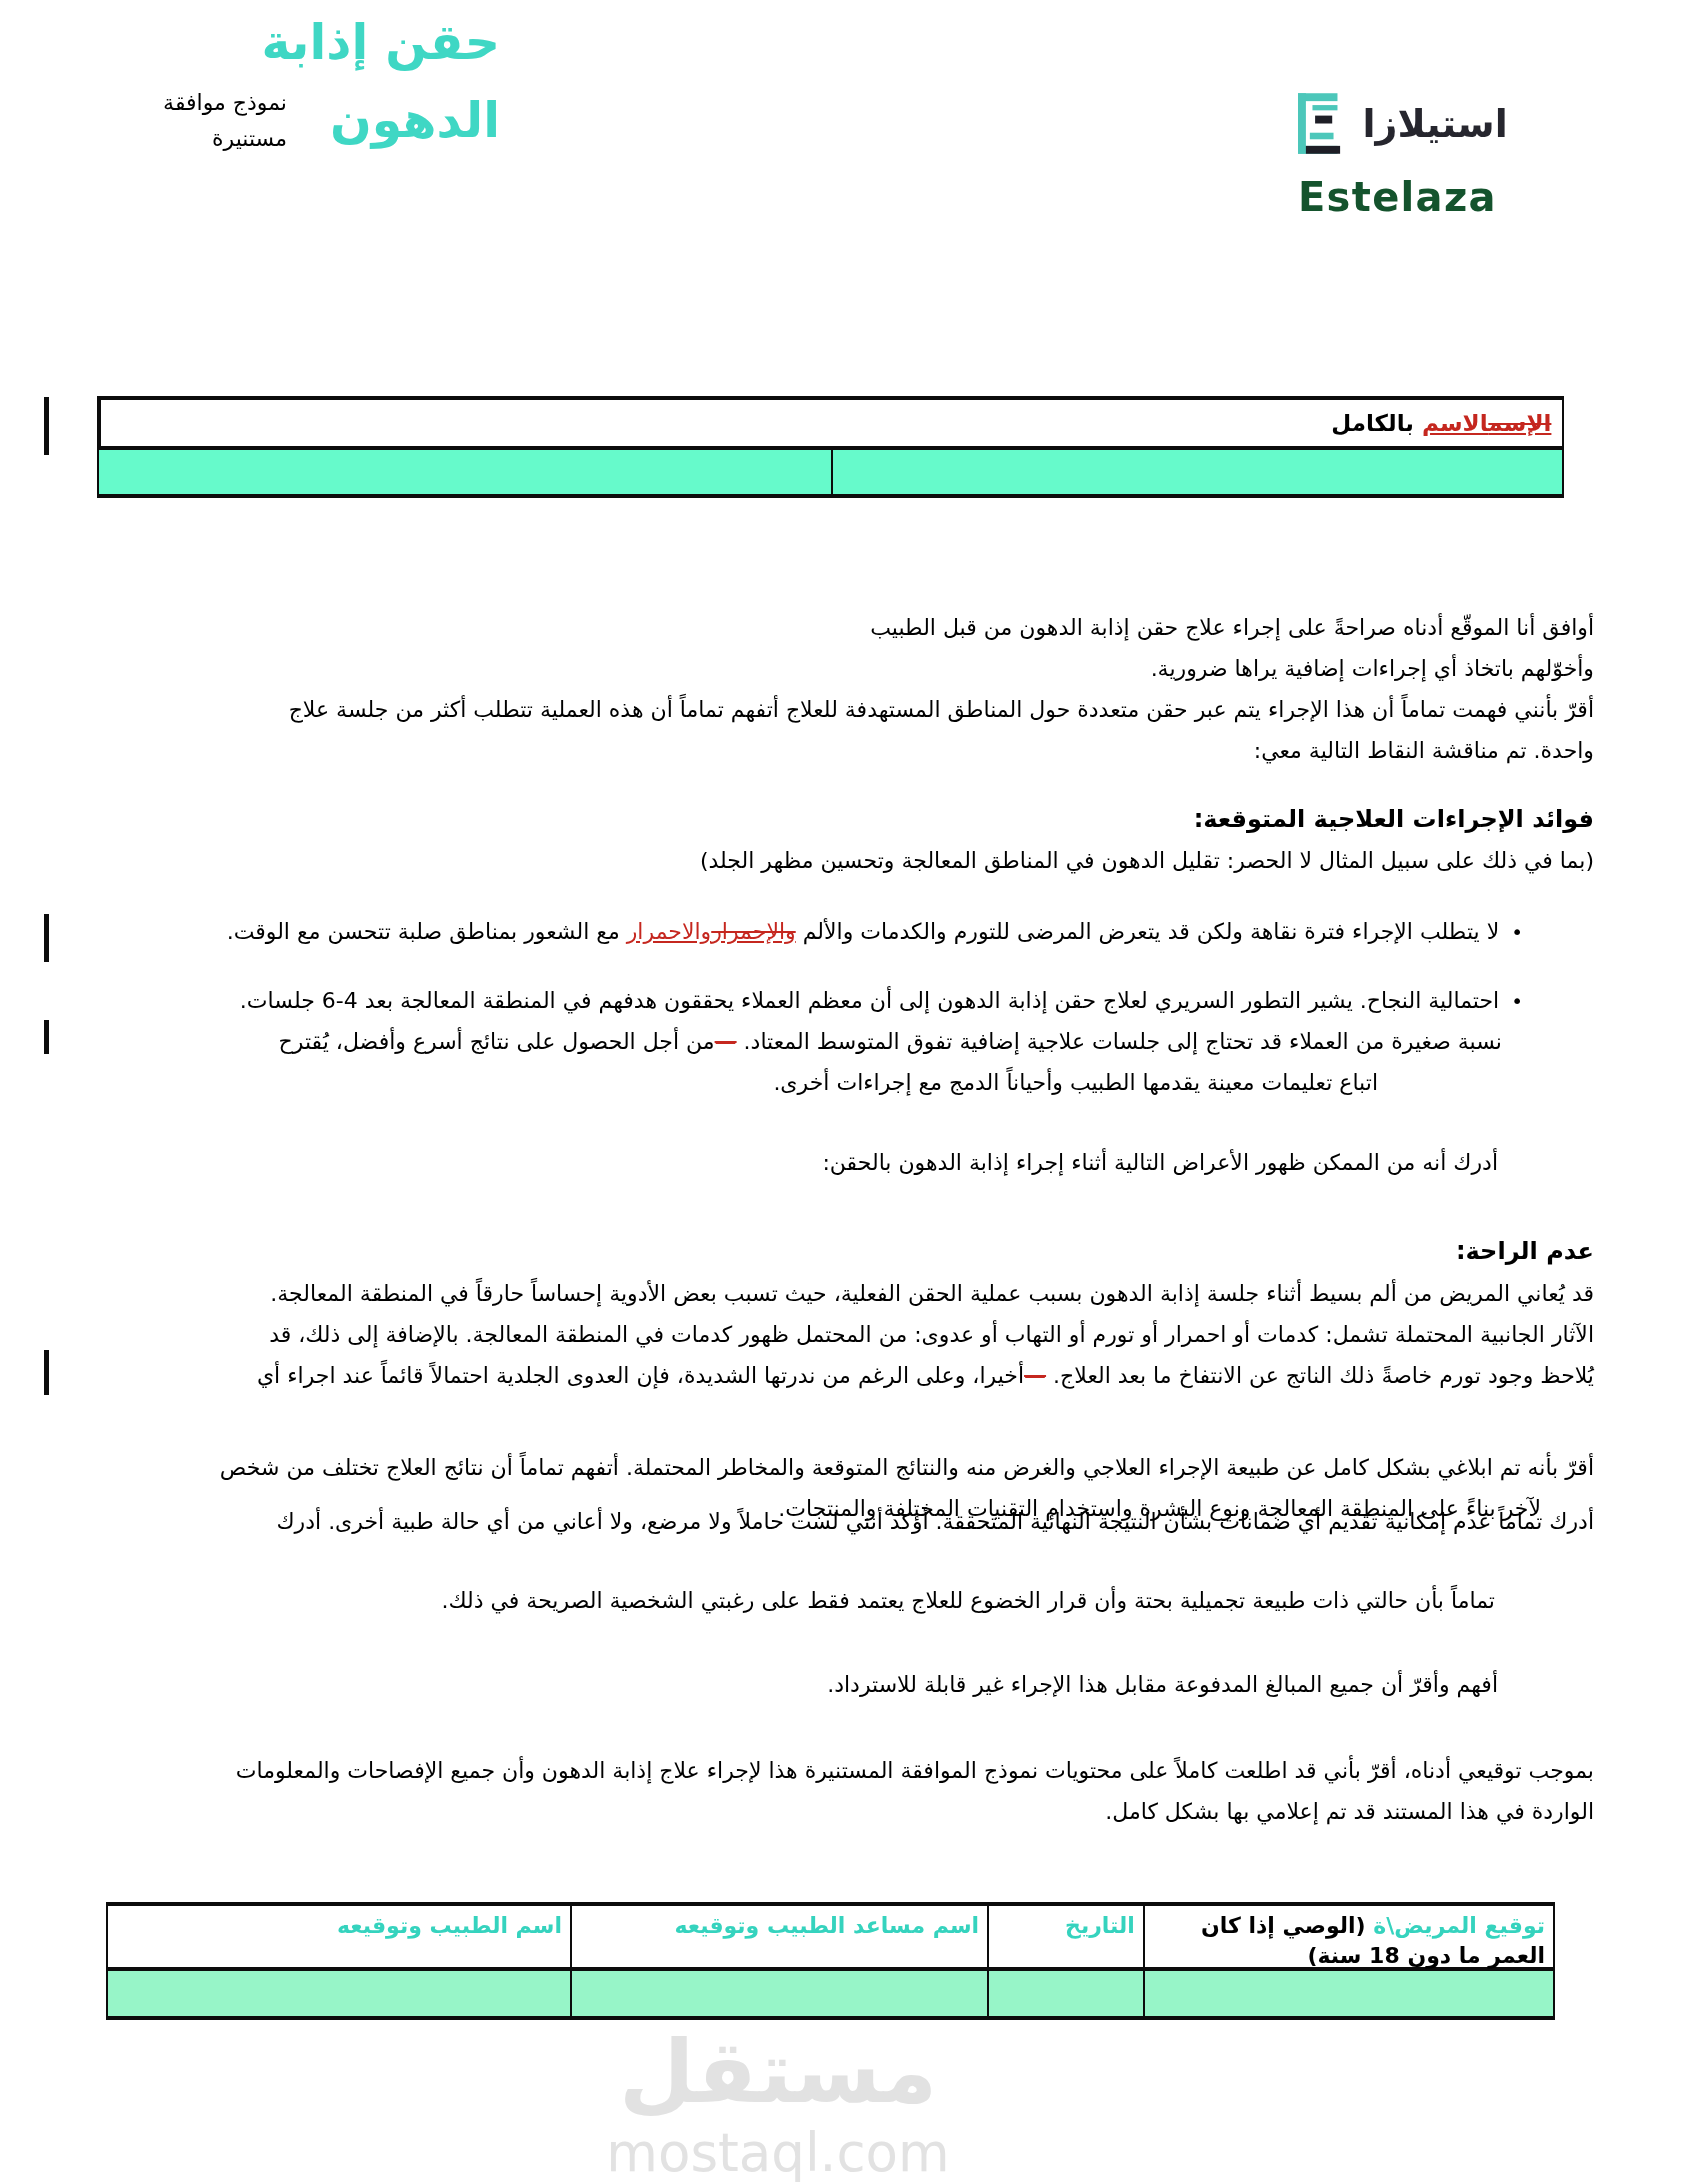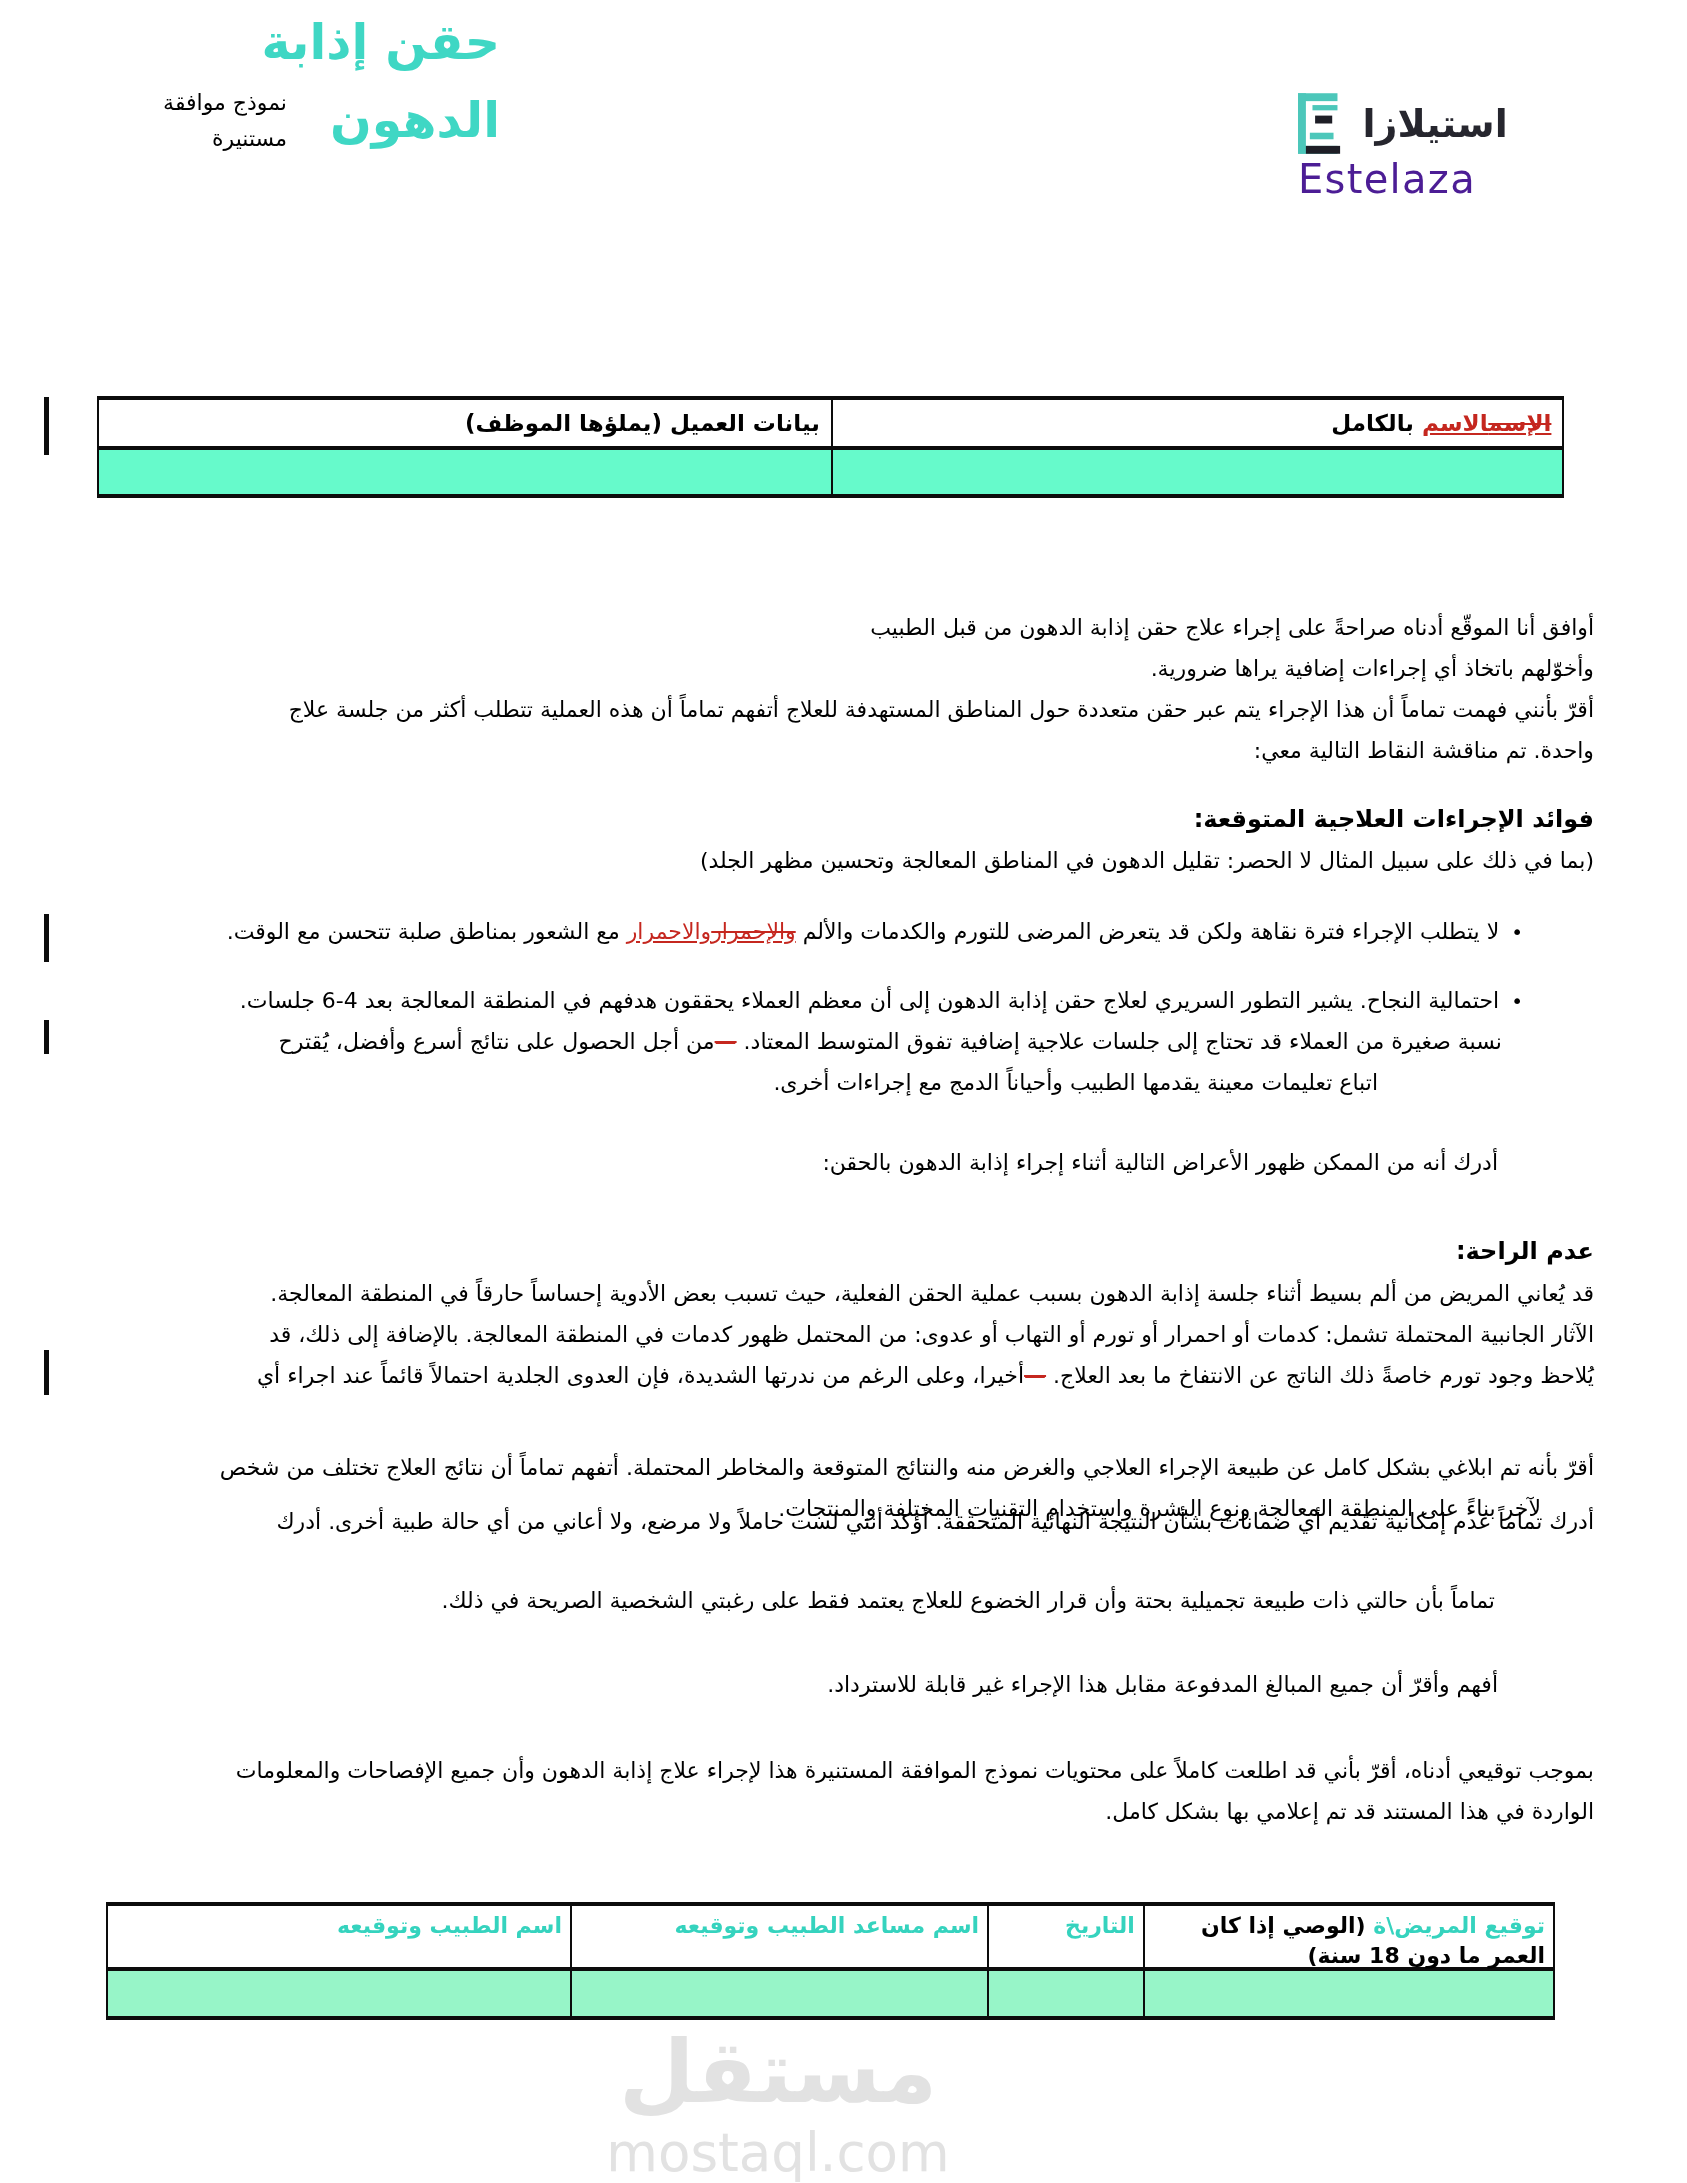--- a/index.html
+++ b/index.html
@@ -12,21 +12,21 @@
     position:absolute; left:189px; top:4px; width:311px;
     text-align:right; font-weight:bold; font-size:49px; line-height:78px;
   }
   .subtitle{
     position:absolute; left:130px; top:85px; width:157px;
     text-align:right; font-size:22px; line-height:36px; color:#000;
   }
   .logo{ position:absolute; left:1298px; top:93px; width:238px; direction:ltr; text-align:left;}
   .logo-row{ display:flex; align-items:center; gap:14.6px; }
   .logo-ar{ font-size:38px; font-weight:bold; color:#26262e; letter-spacing:0.7px;}
-  .logo-latin{ font-size:40px; color:#4c1d95; margin-top:2px; letter-spacing:1.3px;}
+  .logo-latin{ font-size:40px; color:#14532d; margin-top:20px; letter-spacing:1.3px;font-weight:bold;}
   
   .rbar{ position:absolute; left:44px; width:4.6px; background:#0c0c0c; }
   
   .ln{
     position:absolute; right:93px; white-space:nowrap;
     font-size:22px; line-height:36px; text-align:right; color:#000;
   }
   .bold{ font-weight:bold; font-size:24px; }
   .del{ color:#c5271f; text-decoration:line-through underline; text-decoration-color:#c5271f;text-align:center;}
   .ins{ color:#c5271f; text-decoration:underline; text-decoration-color:#c5271f;}
@@ -106,23 +106,20 @@
   <div class="rbar" style="top:1020px;height:34px;"></div>
   <div class="rbar" style="top:1350px;height:45px;"></div>
 
   <div class="t1">
     <div class="t1-head">
       <div class="t1-cell">
         <span>
           <span class="del">الإسم</span><span class="ins">الاسم</span><span> بالكامل</span>
         </span>
       </div>
-      <div class="t1-cell">
-        <span>بيانات العميل (يملؤها الموظف)</span>
-      </div>
     </div>
     <div class="t1-row">
       <div class="t1-cell green1"></div>
       <div class="t1-cell green1"></div>
     </div>
   </div>
 
   <div class="ln" style="top:610px;">أوافق أنا الموقّع أدناه صراحةً على إجراء علاج حقن إذابة الدهون من قبل الطبيب</div>
   <div class="ln" style="top:651px;">وأخوّلهم باتخاذ أي إجراءات إضافية يراها ضرورية.</div>
   <div class="ln" style="top:692px;">أقرّ بأنني فهمت تماماً أن هذا الإجراء يتم عبر حقن متعددة حول المناطق المستهدفة للعلاج أتفهم تماماً أن هذه العملية تتطلب أكثر من جلسة علاج</div>

